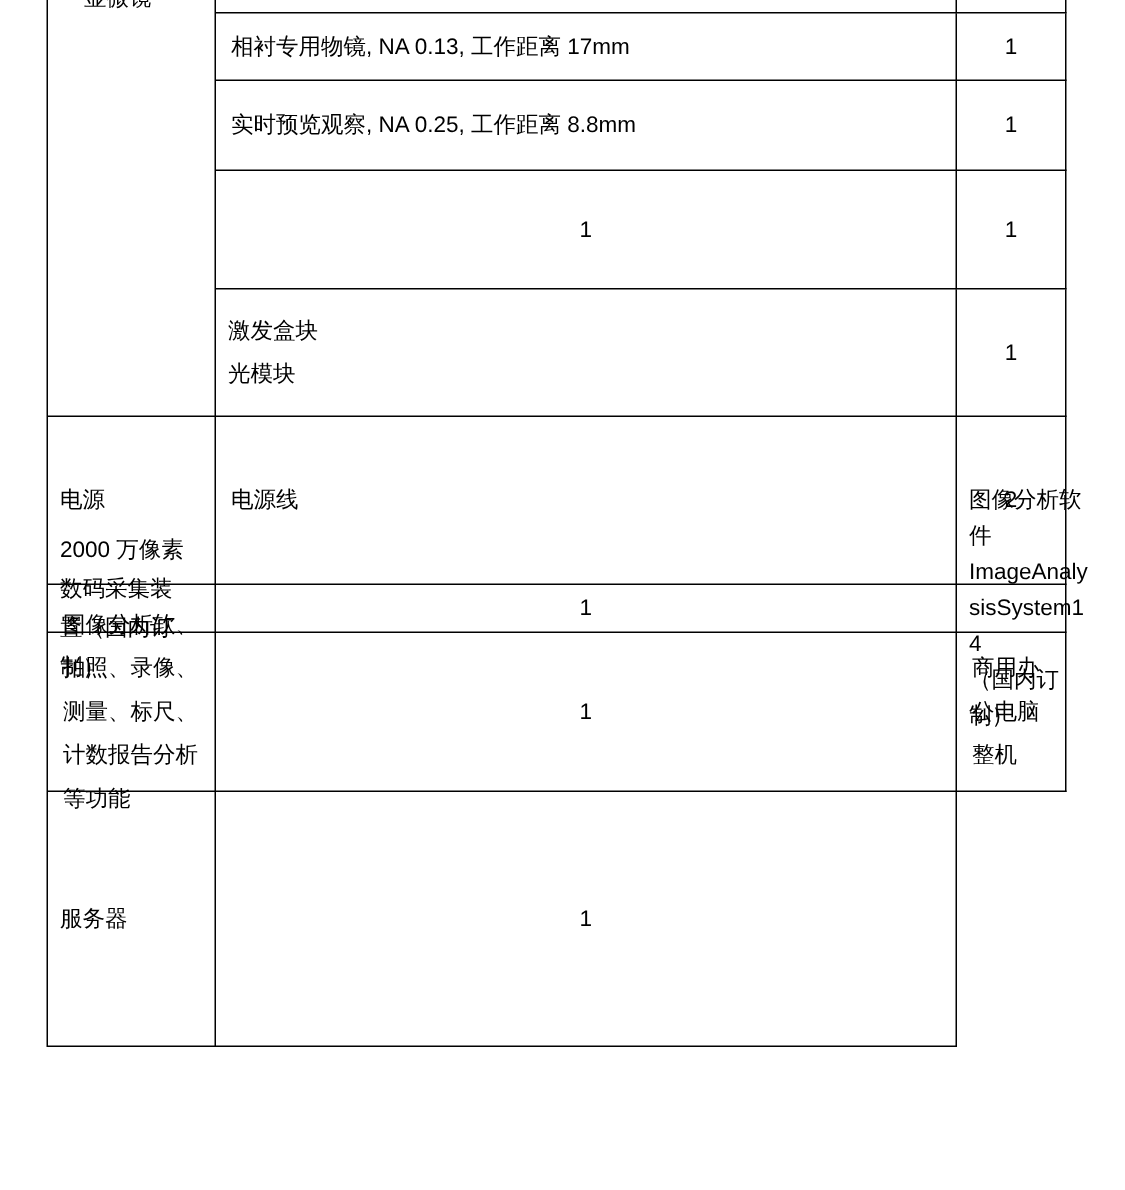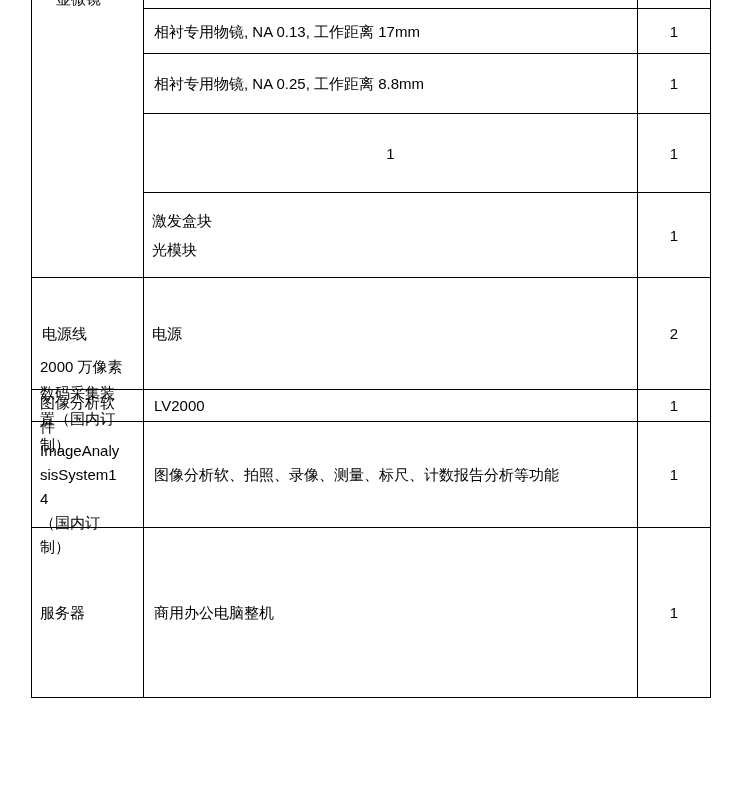--- a/index.html
+++ b/index.html
@@ -74,50 +74,49 @@
     <div class="cell cat merged">
       <span class="clipped">显微镜</span>
     </div>
 
     <div class="cell desc"></div>
     <div class="cell qty"></div>
 
     <div class="cell desc">相衬专用物镜, NA 0.13,  工作距离 17mm</div>
     <div class="cell qty">1</div>
 
-    <div class="cell desc">相衬专用物镜, NA 0.25,  工作距离 8.8mm</div>
+    <div class="cell desc">实时预览观察, NA 0.25,  工作距离 8.8mm</div>
     <div class="cell qty">1</div>
 
     <div class="cell qty">1</div>
 
     <div class="cell qty">1</div>
 
     <div class="cell cat">激发盒块
 光模块</div>
     <div class="cell qty">1</div>
 
+    <div class="cell cat">电源</div>
     <div class="cell desc">电源线</div>
-    <div class="cell cat">电源</div>
     <div class="cell qty">2</div>
 
     <div class="cell cat lh26">2000 万像素
 数码采集装
 置（国内订
 制）</div>
-    <div class="cell desc">LV2000</div>
     <div class="cell qty">1</div>
 
     <div class="cell cat lh24">图像分析软
 件
 ImageAnaly
 sisSystem1
 4
 （国内订
 制）</div>
     <div class="cell desc">图像分析软、拍照、录像、测量、标尺、计数报告分析等功能</div>
     <div class="cell qty">1</div>
 
+    <div class="cell desc">商用办公电脑整机</div>
     <div class="cell cat">服务器</div>
-    <div class="cell desc">商用办公电脑整机</div>
     <div class="cell qty">1</div>
 
   </div>
 </div>
 
 </body></html>

